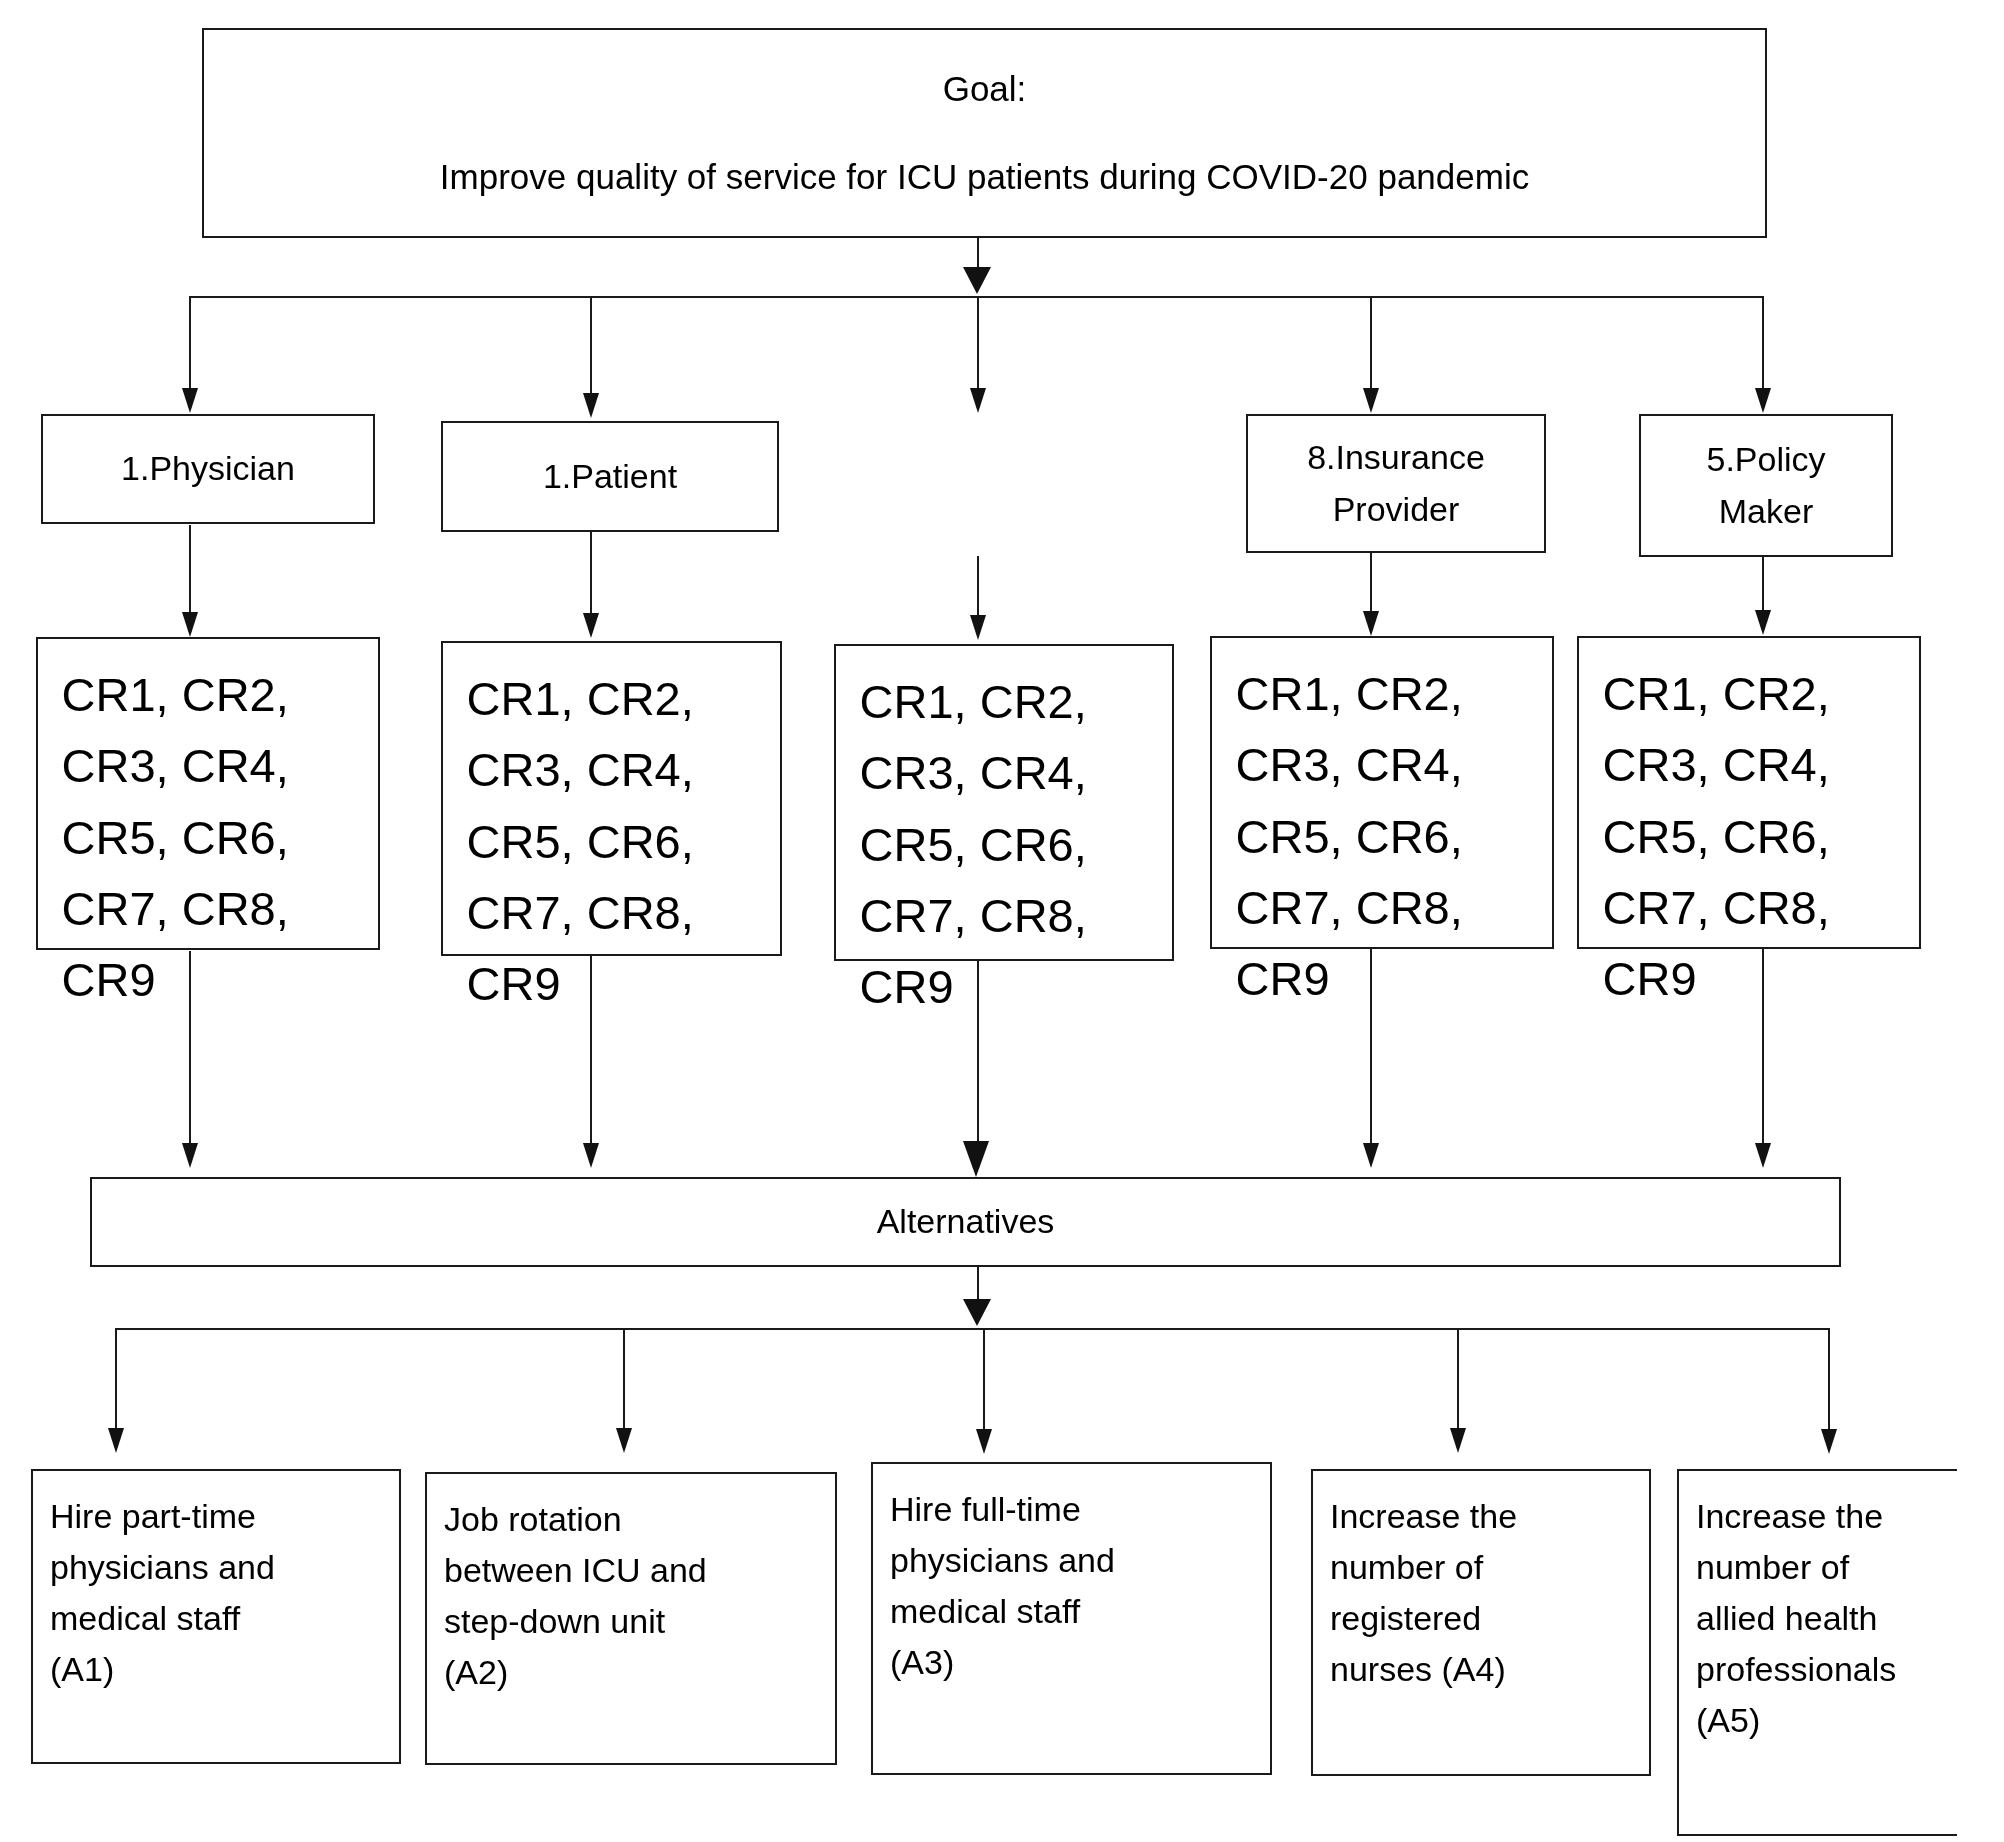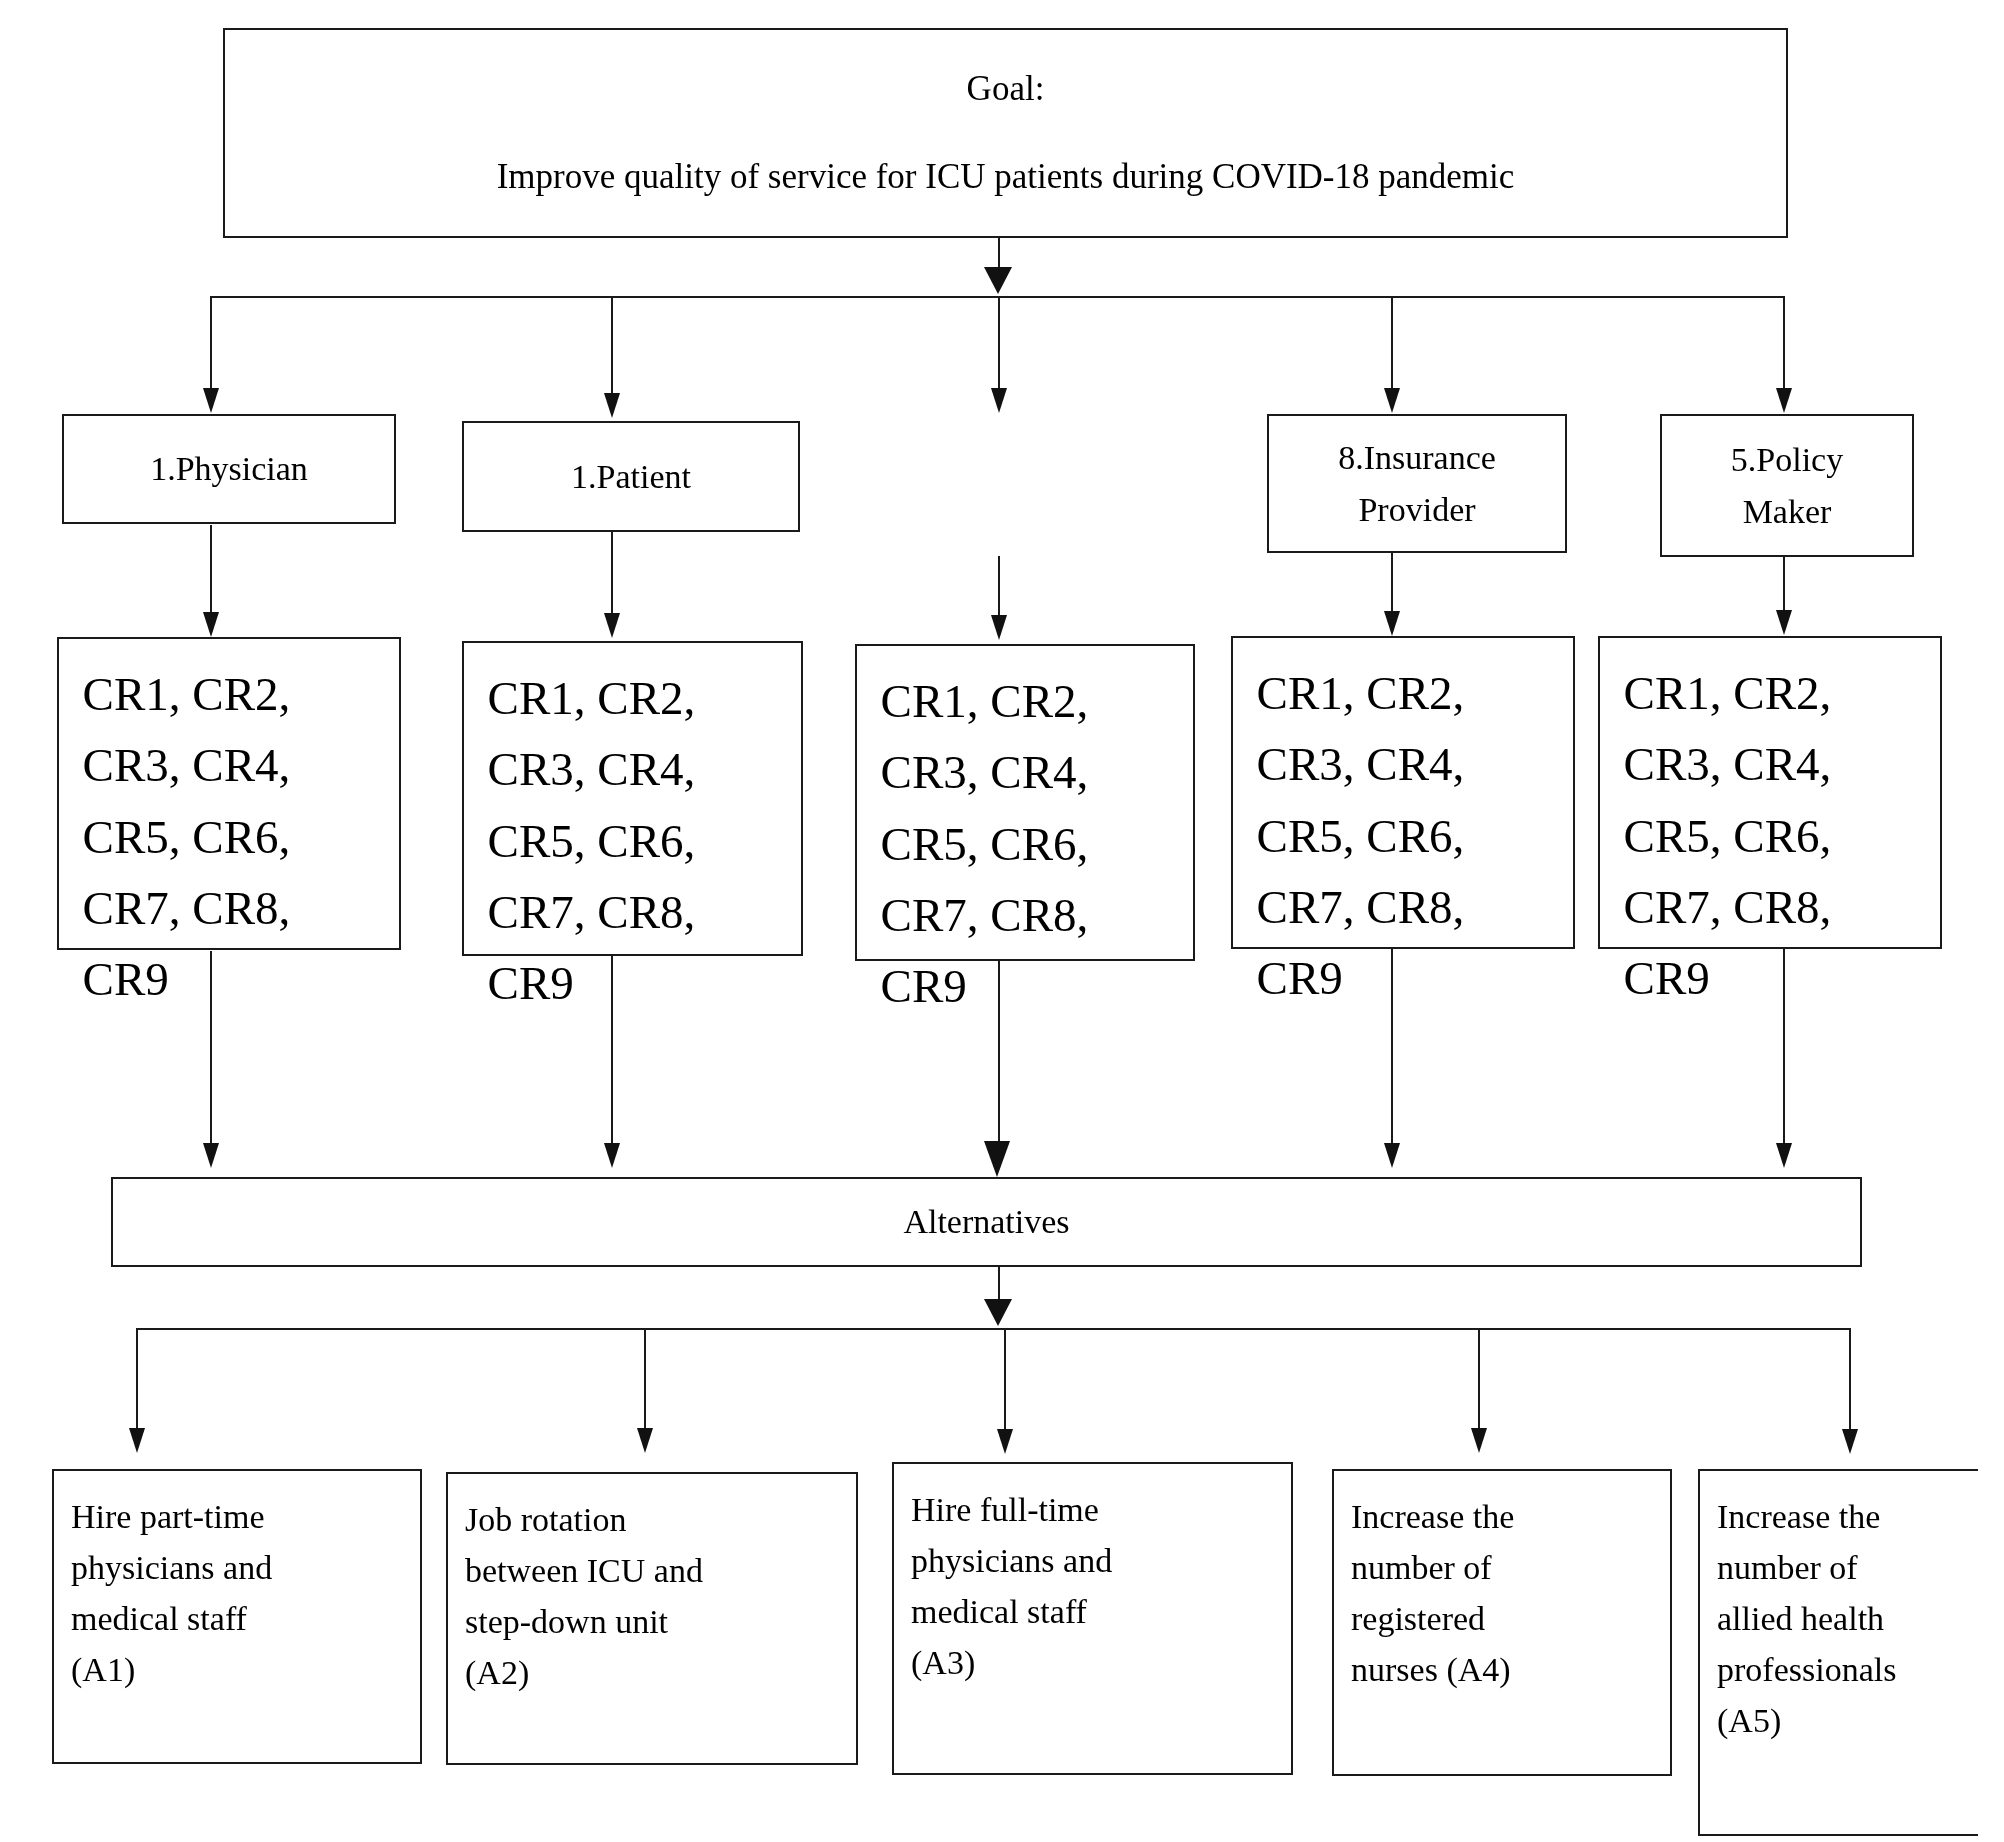--- a/index.html
+++ b/index.html
@@ -5,24 +5,23 @@
   html, body {
     margin: 0;
     padding: 0;
     background: #ffffff;
   }
   #canvas {
     position: relative;
     width: 1957px;
     height: 1843px;
     background: #ffffff;
-    font-family: Liberation Serif, serif;
+    font-family: Liberation Sans, sans-serif;
     color: #000000;
     overflow: hidden;
-    margin-left: 21px;
   }
   .node {
     position: absolute;
     box-sizing: border-box;
     border: 2px solid #1a1a1a;
     background: #ffffff;
     display: flex;
     align-items: center;
     justify-content: center;
     text-align: center;
@@ -78,21 +77,21 @@
     border-top-width: 27.5px;
   }
 </style>
 </head>
 <body>
 
 <div id="canvas">
 
   <div class="node goal-box" style="left:202px; top:27.5px; width:1565px; height:210px;">
     <div class="goal-line1">Goal:</div>
-    <div class="goal-line2">Improve quality of service for ICU patients during COVID-18 pandemic</div>
+    <div class="goal-line2">Improve quality of service for ICU patients during COVID-20 pandemic</div>
   </div>
 
   <div class="vline" style="left:977px; top:238px; height:38px;"></div>
   <div class="arrow fat" style="left:963px; top:267px;"></div>
   <div class="hline" style="left:189px; top:296px; width:1575px;"></div>
 
   <div class="vline" style="left:189px; top:296px; height:98px;"></div>
   <div class="arrow" style="left:182px; top:388px;"></div>
 
   <div class="vline" style="left:590px; top:296px; height:104px;"></div>

